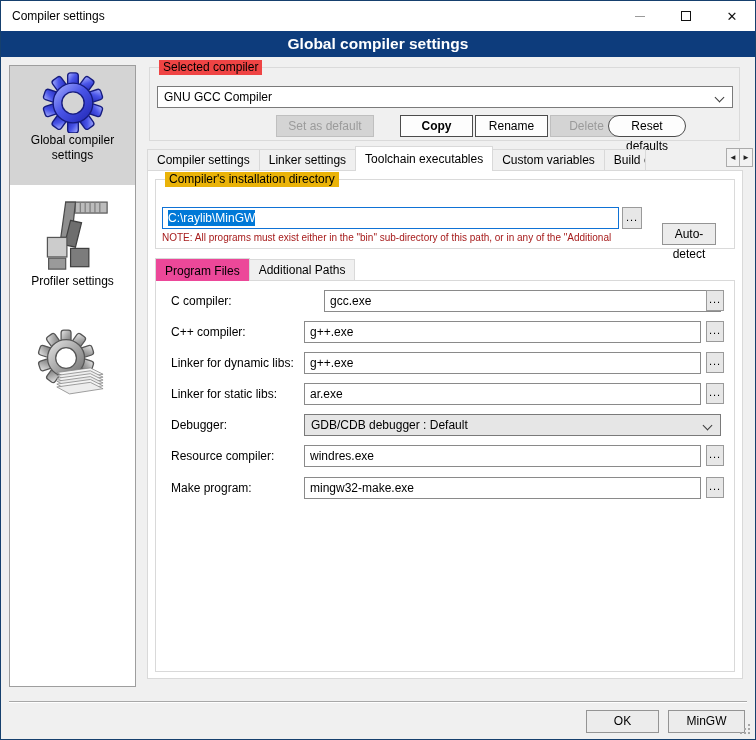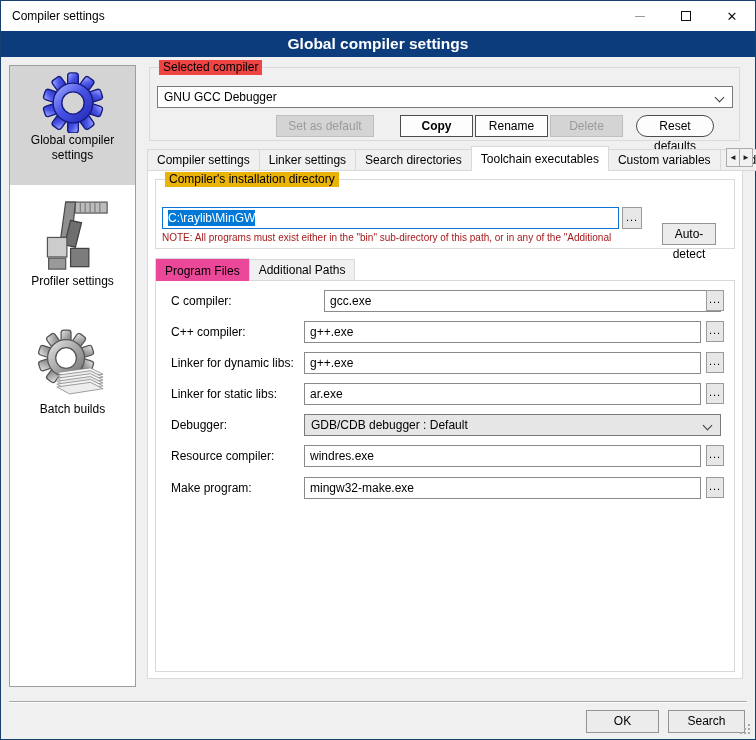--- a/index.html
+++ b/index.html
@@ -222,41 +222,39 @@
           <g>
             <polygon points="18,38.5 47,34.5 58,40 29,44.5" fill="#f4f4f4" stroke="#8a8a8a" stroke-width="0.7"></polygon>
             <polygon points="18,41 47,37 58,42.5 29,47" fill="#eeeeee" stroke="#8a8a8a" stroke-width="0.7"></polygon>
             <polygon points="18,43.5 47,39.5 58,45 29,49.5" fill="#f4f4f4" stroke="#8a8a8a" stroke-width="0.7"></polygon>
             <polygon points="18,46 47,42 58,47.5 29,52" fill="#e9e9e9" stroke="#8a8a8a" stroke-width="0.7"></polygon>
             <polygon points="18,48.5 47,44.5 58,50 29,54.5" fill="#f4f4f4" stroke="#8a8a8a" stroke-width="0.7"></polygon>
             <polygon points="18,51 47,47 58,52.5 29,57" fill="#ededed" stroke="#8a8a8a" stroke-width="0.7"></polygon>
           </g>
         </svg>
       </span>
-      <div class="lbl">Batch builds</div>
     </div>
   </div>
 
   <div class="groupbox" style="left:148px; top:66px; width:591px; height:74px;">
     <span class="legend on-dialog">Selected compiler</span>
   </div>
   <div class="combo" style="left:156px; top:85px; width:576px;">
-    <span>GNU GCC Debugger</span>
+    <span>GNU GCC Compiler</span>
     <span class="chev"></span>
   </div>
   <div class="btn disabled" style="left:275px; top:114px; width:98px;">Set as default</div>
   <div class="btn" style="left:399px; top:114px; width:73px;font-weight:bold;">Copy</div>
   <div class="btn" style="left:474px; top:114px; width:73px;">Rename</div>
   <div class="btn disabled" style="left:549px; top:114px; width:73px;">Delete</div>
-  <div class="btn" style="left:635px; top:114px; width:78px;border-radius:11px;">Reset defaults</div>
+  <div class="btn" style="left:607px; top:114px; width:78px;border-radius:11px;">Reset defaults</div>
 
   <div class="tabstrip">
     <span class="tab">Compiler settings</span>
     <span class="tab">Linker settings</span>
-    <span class="tab">Search directories</span>
     <span class="tab active">Toolchain executables</span>
     <span class="tab">Custom variables</span>
     <span class="tab clipped">Build options</span>
   </div>
   <div class="tab-arrows">
     <span class="tab-arrow">◄</span>
     <span class="tab-arrow">►</span>
   </div>
 
   <div class="tabpanel"></div>
@@ -302,18 +300,18 @@
   <span class="field-label" style="top:447px;">Resource compiler:</span>
   <div class="tinput z4" style="left:303px; top:444px; width:397px;">windres.exe</div>
   <div class="btn mini z4" style="left:705px; top:444px; width:18px; height:21px; line-height:17px;">...</div>
 
   <span class="field-label" style="top:479px;">Make program:</span>
   <div class="tinput z4" style="left:303px; top:476px; width:397px;">mingw32-make.exe</div>
   <div class="btn mini z4" style="left:705px; top:476px; width:18px; height:21px; line-height:17px;">...</div>
 
   <div class="footer-divider"></div>
   <div class="btn sys" style="left:585px; top:709px; width:73px; height:23px; line-height:21px;">OK</div>
-  <div class="btn sys" style="left:667px; top:709px; width:77px; height:23px; line-height:21px;">Search</div>
+  <div class="btn sys" style="left:667px; top:709px; width:77px; height:23px; line-height:21px;">MinGW</div>
   <div class="grip">
       <i></i>
     </div>
 
 </div>
 
 </body></html>

